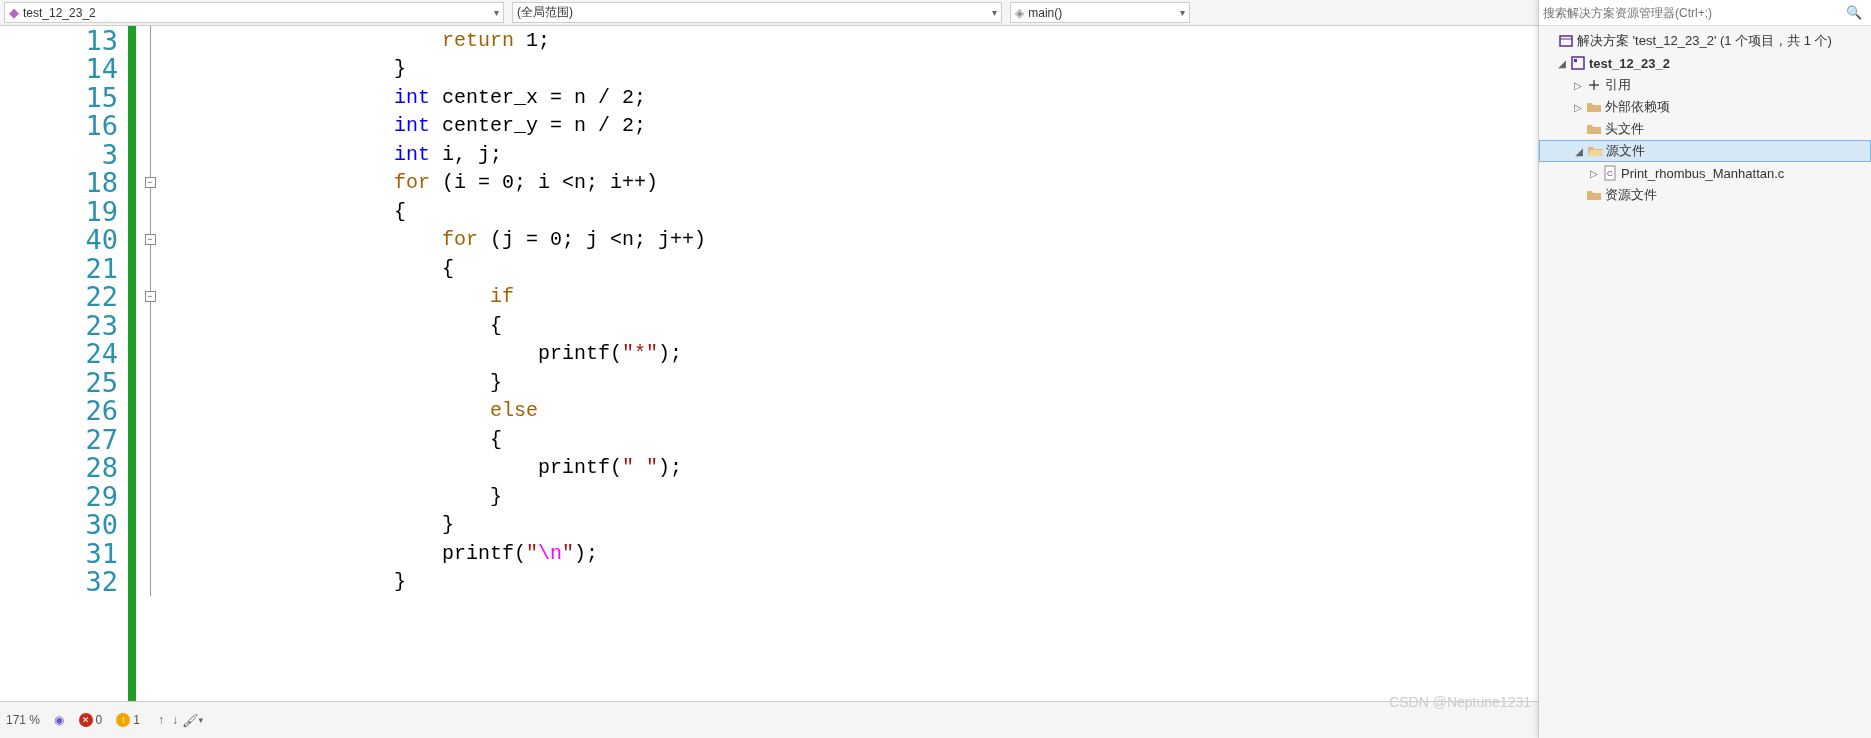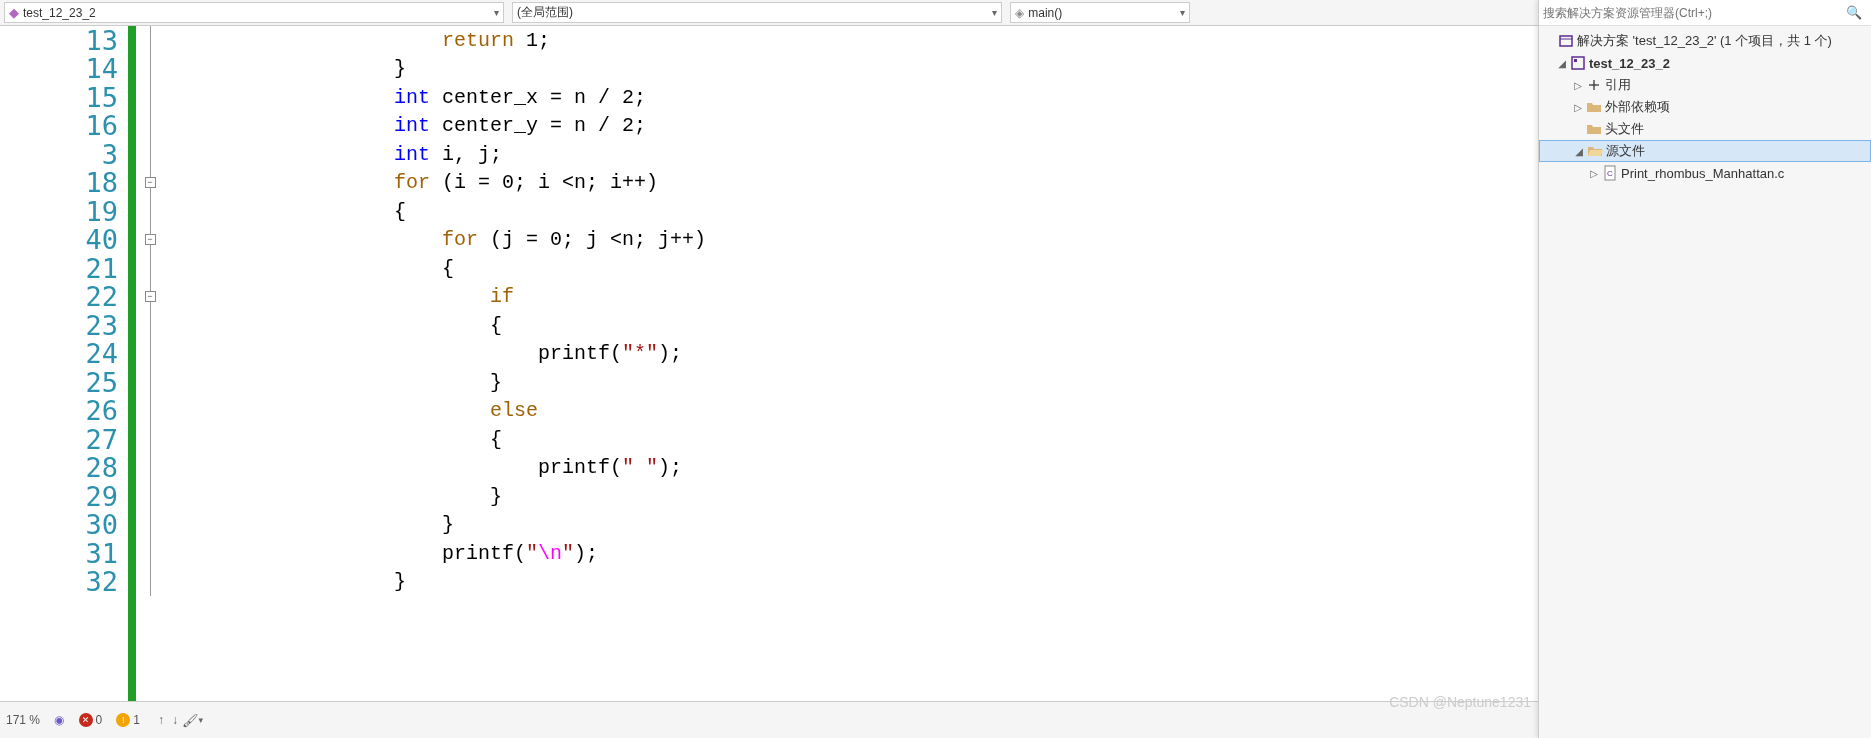--- a/index.html
+++ b/index.html
@@ -258,20 +258,29 @@
     <div class="tree-row ind3">
       <span class="tw">▷</span>
       <span class="ticon cfile-icon">
         <svg class="icn" viewBox="0 0 16 16">
             <rect x="3" y="1" width="10" height="14" fill="#fff" stroke="#888"></rect>
             <text x="8" y="11" font-size="8" text-anchor="middle" fill="#5c2d91">C</text>
           </svg>
       </span>
       <span class="label">Print_rhombus_Manhattan.c</span>
     </div>
+    <div class="tree-row ind2">
+      <span class="tw"></span>
+      <span class="ticon folder-icon">
+        <svg class="icn" viewBox="0 0 16 16">
+            <path d="M1 4h5l1 2h8v7H1z" fill="#dcb67a"></path>
+          </svg>
+      </span>
+      <span class="label">资源文件</span>
+    </div>
   </div>
 </div>
 
 <div class="watermark">CSDN @Neptune1231</div>
 
 <div class="statusbar">
   <span class="sitem">
       <span>171 %</span>
     </span>
   <span class="sitem" style="color:#6a5acd">◉</span>

